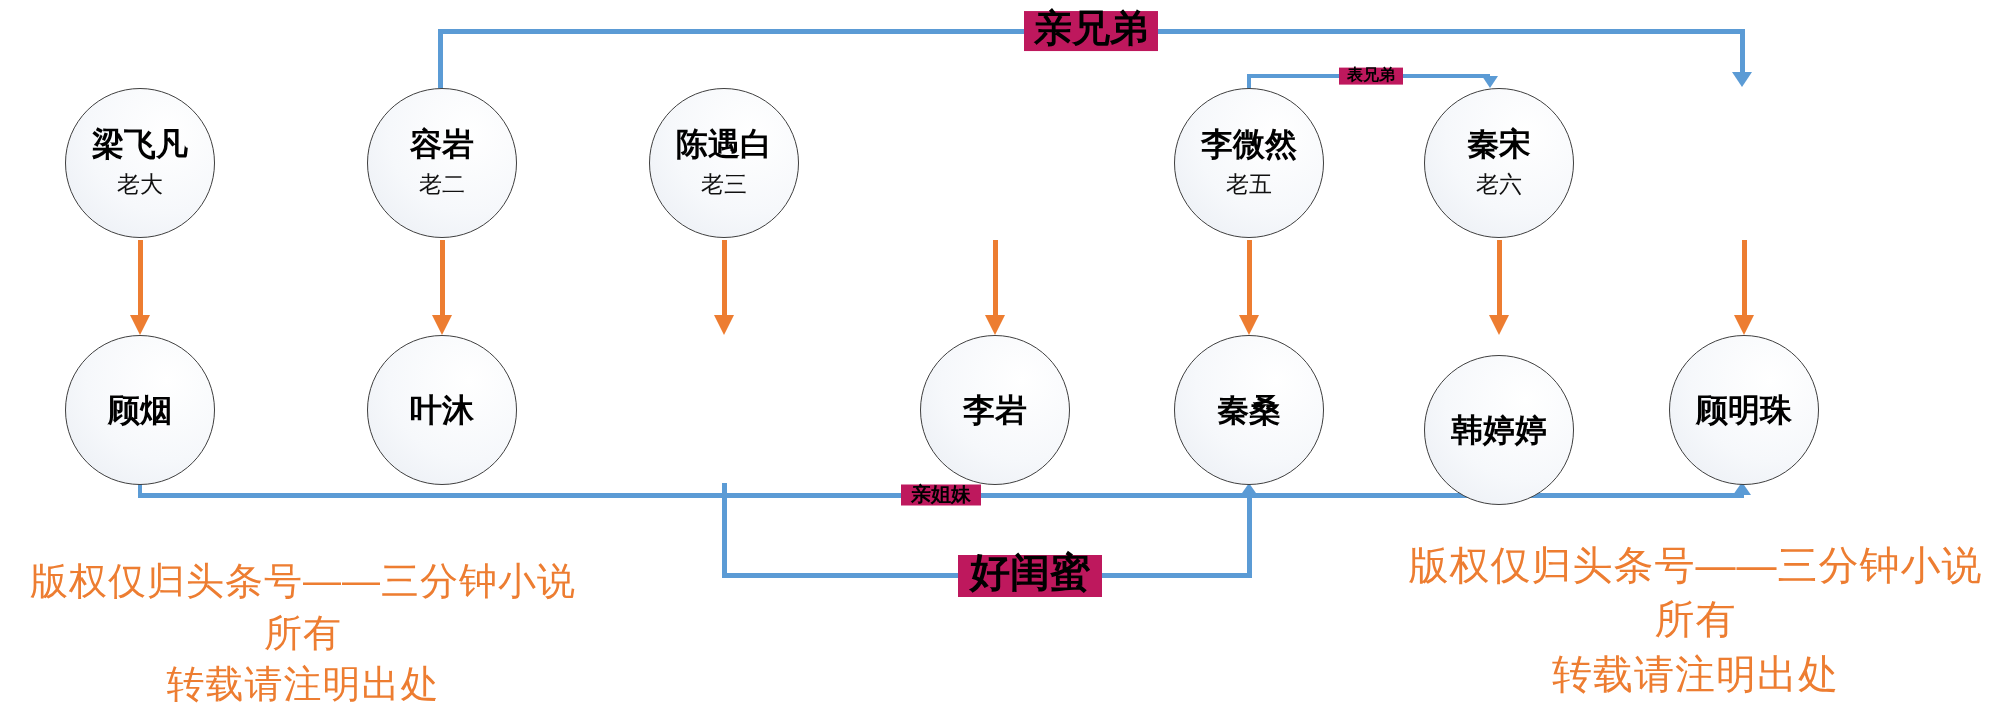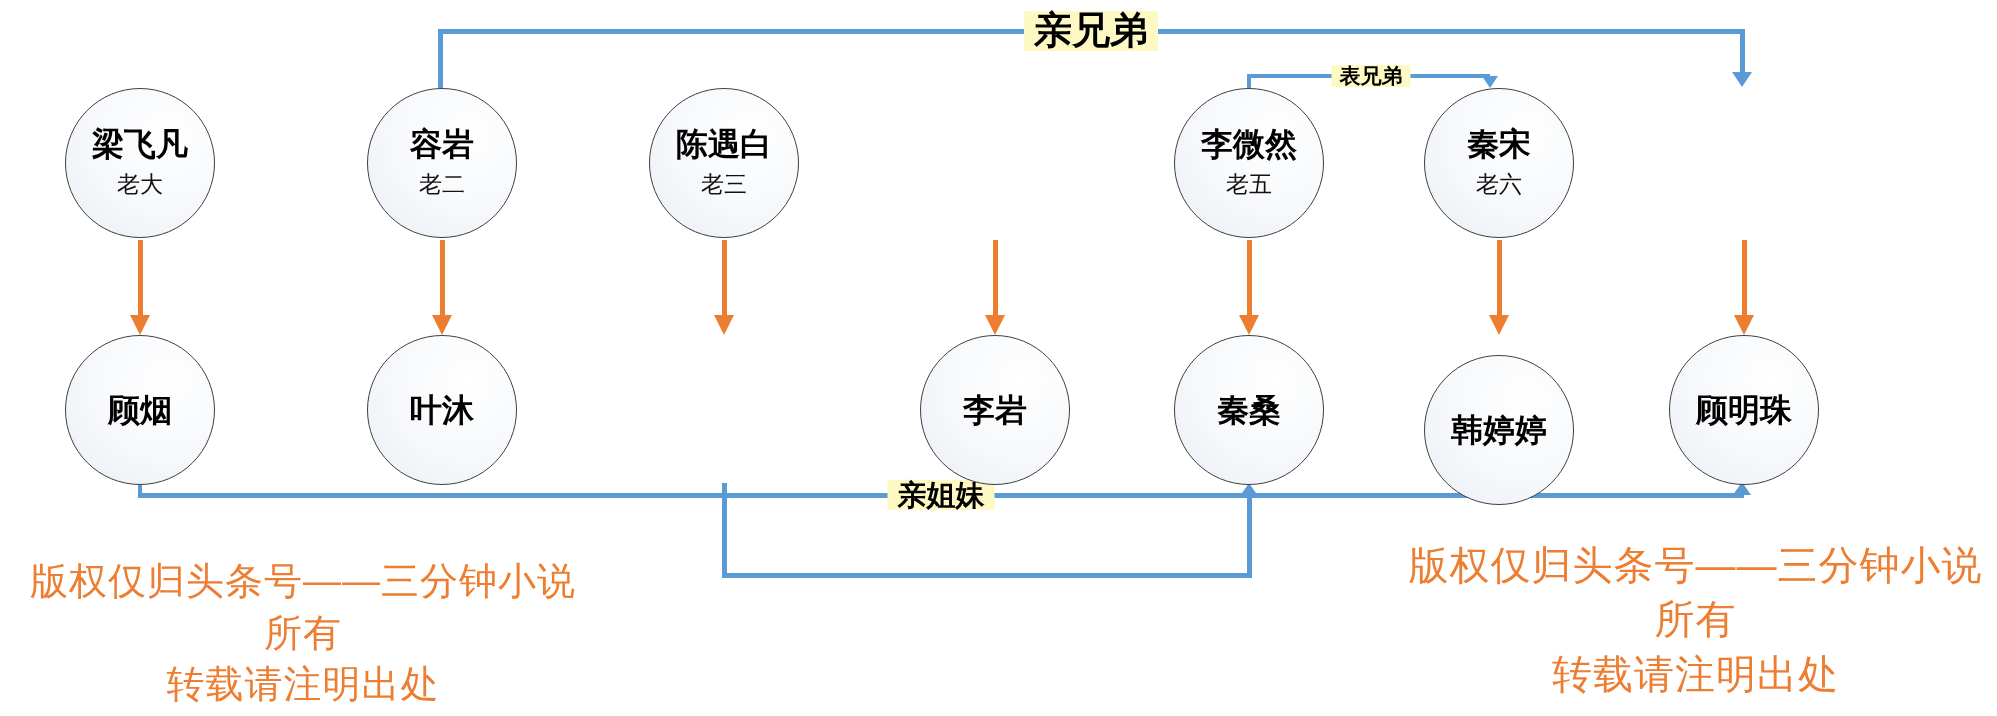--- a/index.html
+++ b/index.html
@@ -27,27 +27,28 @@
   .bline{position:absolute;background:var(--blue);}
   .oline{position:absolute;background:var(--orange);}
   .arr{position:absolute;width:0;height:0;}
   .arr.down-blue{border-left:10px solid transparent;border-right:10px solid transparent;border-top:15px solid var(--blue);}
   .arr.down-blue-sm{border-left:8px solid transparent;border-right:8px solid transparent;border-top:12px solid var(--blue);}
   .arr.up-blue{border-left:9px solid transparent;border-right:9px solid transparent;border-bottom:13px solid var(--blue);}
   .arr.down-orange{border-left:10px solid transparent;border-right:10px solid transparent;border-top:20px solid var(--orange);}
   
   .rel-label{
     position:absolute;transform:translate(-50%,-50%);
-    background:#fef9c3;color:#000;font-weight:700;white-space:nowrap;
+    background:#be185d;color:#000;font-weight:700;white-space:nowrap;
     line-height:1.05;
+    font-family:Liberation Mono, monospace;
   }
   .rel-xl{font-size:40px;padding:0 12px;}
   .rel-lg{font-size:38px;padding:0 10px;}
-  .rel-md{font-size:29px;padding:0 10px;}
-  .rel-sm{font-size:21px;padding:0 8px;}
+  .rel-md{font-size:20px;padding:0 10px;}
+  .rel-sm{font-size:16px;padding:0 8px;}
   
   .watermark{
     position:absolute;color:var(--wm);text-align:center;
     font-weight:400;letter-spacing:1px;
   }
   .watermark div{line-height:1.36;}
   #wm-left{left:18px;top:556px;width:570px;font-size:38px;}
   #wm-right{left:1398px;top:538px;width:595px;font-size:40px;}
 </style>
 </head>
@@ -68,20 +69,21 @@
 
   <div class="bline" style="left:138px;top:483px;width:4px;height:13px;"></div>
   <div class="bline" style="left:138px;top:493px;width:1606px;height:5px;"></div>
   <div class="arr up-blue" style="left:1733px;top:482px;"></div>
   <div class="rel-label rel-md" style="left:941px;top:495px;">亲姐妹</div>
 
   <div class="bline" style="left:722px;top:483px;width:5px;height:95px;"></div>
   <div class="bline" style="left:722px;top:573px;width:530px;height:5px;"></div>
   <div class="bline" style="left:1247px;top:496px;width:5px;height:78px;"></div>
   <div class="arr up-blue" style="left:1240px;top:483px;"></div>
+  <div class="rel-label rel-xl" style="left:1030px;top:576px;">好闺蜜</div>
 
   <div class="node" style="left:65px;top:88px;">
     <div class="node-name">梁飞凡</div>
     <div class="node-sub">老大</div>
   </div>
   <div class="oline" style="left:138px;top:240px;width:5px;height:76px;"></div>
   <div class="arr down-orange" style="left:130px;top:315px;"></div>
   <div class="node" style="left:65px;top:335px;">
     <div class="node-name">顾烟</div>
   </div>

